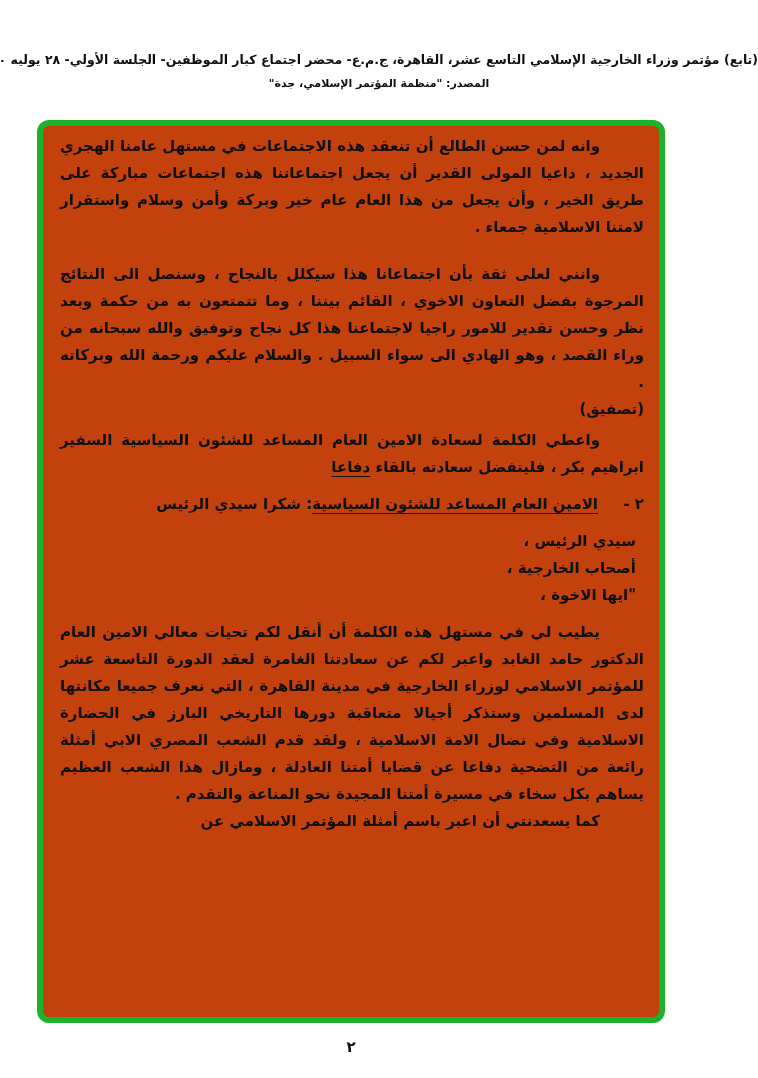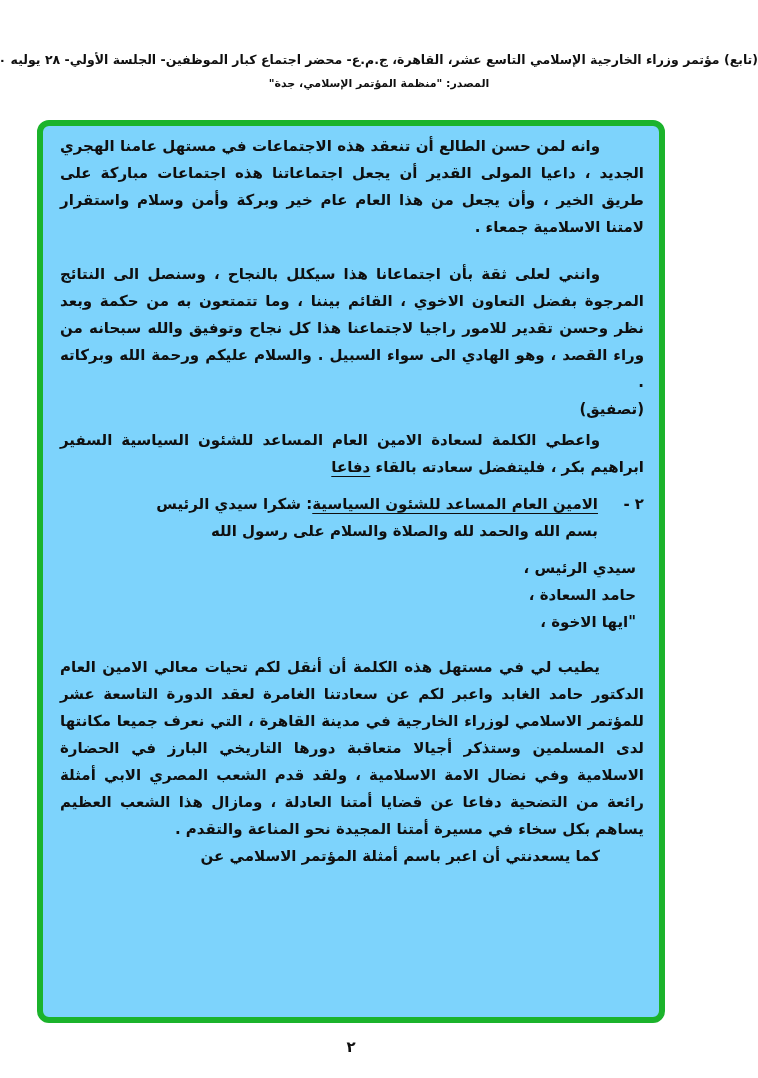--- a/index.html
+++ b/index.html
@@ -30,34 +30,34 @@
   }
   .green-box {
     position: absolute;
     left: 37px; top: 120px;
     width: 628px; height: 903px;
     border: 6px solid #1bb32b;
     border-radius: 12px;
     box-sizing: border-box;
     padding: 7px 15px 4px 17px;
     overflow: hidden;
-    background: #7dd3fc;
+    background: #c2410c;
   }
   .doc {
     direction: rtl;
     font-size: 15px;
     line-height: 27px;
     font-weight: bold;
     text-align: justify;
     color: #0f0f0f;
   }
   .para { margin: 0; text-indent: 44px; }
   .m8  { margin-top: 20px; }
   .m4  { margin-top: 4px; }
-  .m10 { margin-top: 18px; }
+  .m10 { margin-top: 10px; }
   .applause { text-indent: 0; margin: 0; }
   .underline { text-decoration: underline; text-underline-offset: 4px; }
   .item2 { display: flex; margin-top: 10px; }
   .item2-num { flex: 0 0 46px; white-space: nowrap; }
   .item2-text { flex: 1; text-align: justify; }
   .salutations { margin-top: 10px; padding-left: 0; }
   .salutation-line { padding-right: 8px; text-indent: 0; margin: 0; }
   .page-number {
     position: absolute;
     left: 0; top: 1038px;
@@ -84,27 +84,26 @@
     <p class="para m8">وانني لعلى ثقة بأن اجتماعانا هذا سيكلل بالنجاح ، وسنصل الى النتائج المرجوة بفضل التعاون الاخوي ، القائم بيننا ، وما تتمتعون به من حكمة وبعد نظر وحسن تقدير للامور راجيا لاجتماعنا هذا كل نجاح وتوفيق والله سبحانه من وراء القصد ، وهو الهادي الى سواء السبيل . والسلام عليكم ورحمة الله وبركاته .</p>
 
     <p class="applause">(تصفيق)</p>
 
     <p class="para m4"><span>واعطي الكلمة لسعادة الامين العام المساعد للشئون السياسية السفير ابراهيم بكر ، فليتفضل سعادته بالقاء </span><span class="underline">دفاعا</span></p>
 
     <div class="item2">
       <span class="item2-num">٢ -</span>
       <div class="item2-text">
         <span class="underline">الامين العام المساعد للشئون السياسية</span><span>: شكرا سيدي الرئيس</span><br>
-        <span>بسم الله والحمد لله والصلاة والسلام على رسول الله</span>
       </div>
     </div>
 
     <div class="salutations">
       <p class="salutation-line">سيدي الرئيس ،</p>
-      <p class="salutation-line">حامد السعادة ،</p>
+      <p class="salutation-line">أصحاب الخارجية ،</p>
       <p class="salutation-line">"ايها الاخوة ،</p>
     </div>
 
     <p class="para m10">يطيب لي في مستهل هذه الكلمة أن أنقل لكم تحيات معالي الامين العام الدكتور حامد الغابد واعبر لكم عن سعادتنا الغامرة لعقد الدورة التاسعة عشر للمؤتمر الاسلامي لوزراء الخارجية في مدينة القاهرة ، التي نعرف جميعا مكانتها لدى المسلمين وستذكر أجيالا متعاقبة دورها التاريخي البارز في الحضارة الاسلامية وفي نضال الامة الاسلامية ، ولقد قدم الشعب المصري الابي أمثلة رائعة من التضحية دفاعا عن قضايا أمتنا العادلة ، ومازال هذا الشعب العظيم يساهم بكل سخاء في مسيرة أمتنا المجيدة نحو المناعة والتقدم .</p>
 
     <p class="para">كما يسعدنتي أن اعبر باسم أمثلة المؤتمر الاسلامي عن</p>
 
   </div>
 </div>
 

